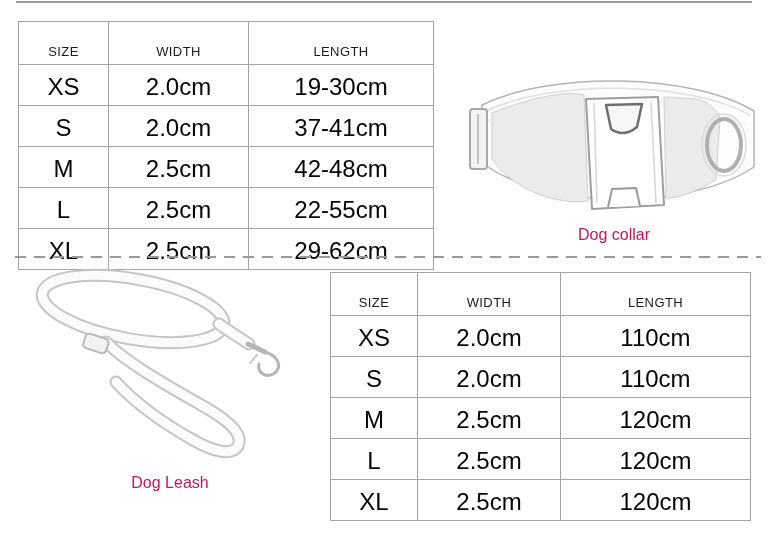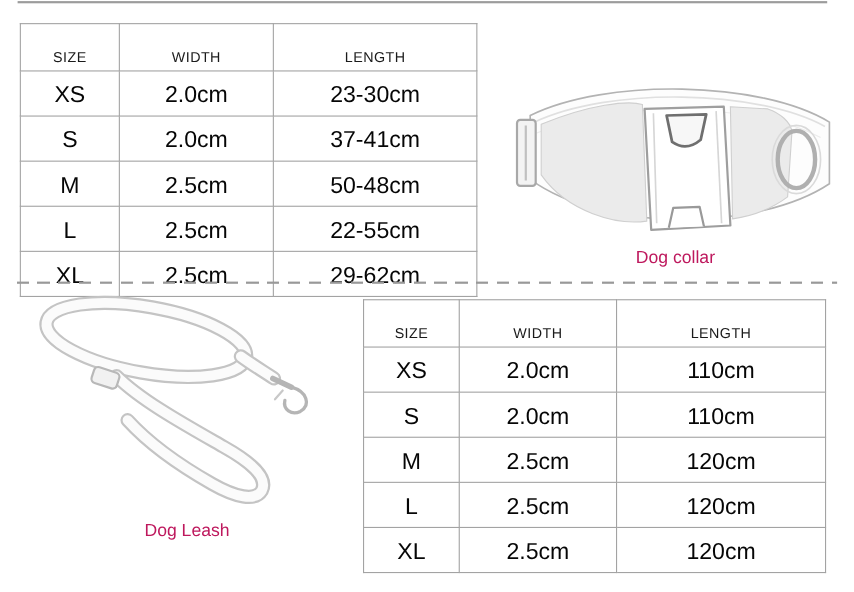--- a/index.html
+++ b/index.html
@@ -22,21 +22,21 @@
     position:absolute;border-collapse:collapse;table-layout:fixed;background:#fff;
   }
   table.size-table th,table.size-table td{
     border:1px solid #a3a3a3;text-align:center;padding:0;overflow:hidden;
   }
   table.size-table th{
     height:37px;font-size:13px;font-weight:400;letter-spacing:.4px;color:#1b1b1b;
     vertical-align:bottom;padding-bottom:5px;
   }
   table.size-table td{
-    height:37px;font-size:21px;color:#060606;vertical-align:middle;padding-top:3px;
+    height:37px;font-size:24px;color:#060606;vertical-align:middle;padding-top:3px;
   }
   #collar-table{left:18px;top:21px;width:415px;}
   #collar-table col.c-size{width:90px}
   #collar-table col.c-width{width:140px}
   #collar-table col.c-length{width:185px}
   #leash-table{left:330px;top:272px;width:420px;}
   #leash-table col.c-size{width:87px}
   #leash-table col.c-width{width:143px}
   #leash-table col.c-length{width:190px}
   .figure{position:absolute;}
@@ -64,31 +64,31 @@
       <tr>
         <th>SIZE</th>
         <th>WIDTH</th>
         <th>LENGTH</th>
       </tr>
     </thead>
   <tbody>
       <tr>
         <td>XS</td>
         <td>2.0cm</td>
-        <td>23-30cm</td>
+        <td>19-30cm</td>
       </tr>
       <tr>
         <td>S</td>
         <td>2.0cm</td>
         <td>37-41cm</td>
       </tr>
       <tr>
         <td>M</td>
         <td>2.5cm</td>
-        <td>50-48cm</td>
+        <td>42-48cm</td>
       </tr>
       <tr>
         <td>L</td>
         <td>2.5cm</td>
         <td>22-55cm</td>
       </tr>
       <tr>
         <td>XL</td>
         <td>2.5cm</td>
         <td>29-62cm</td>

